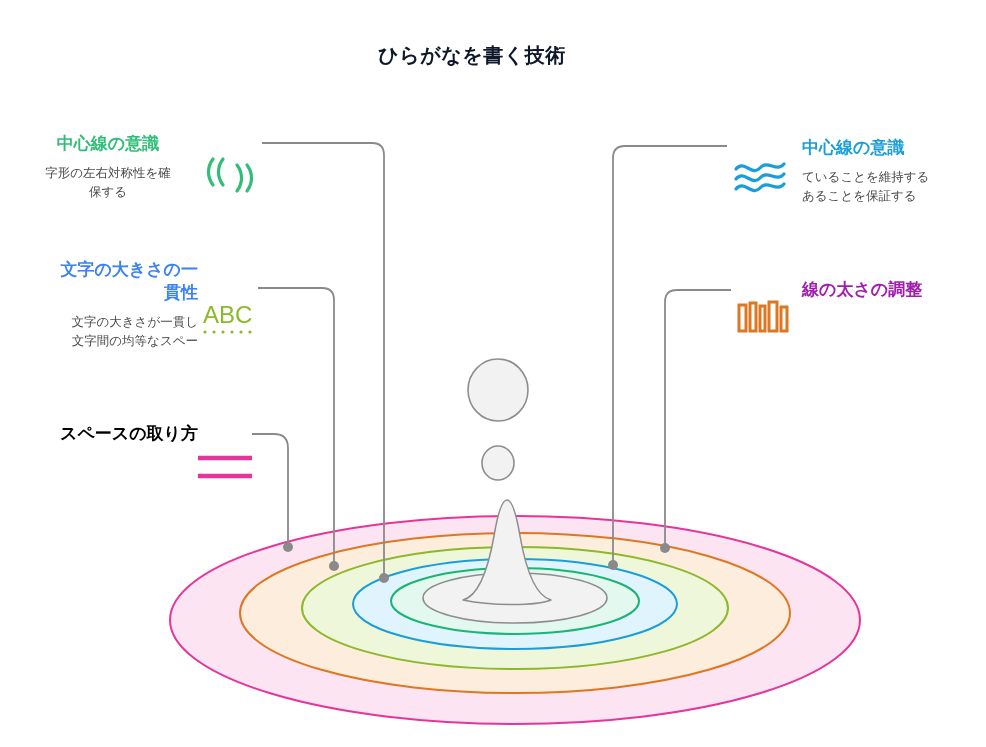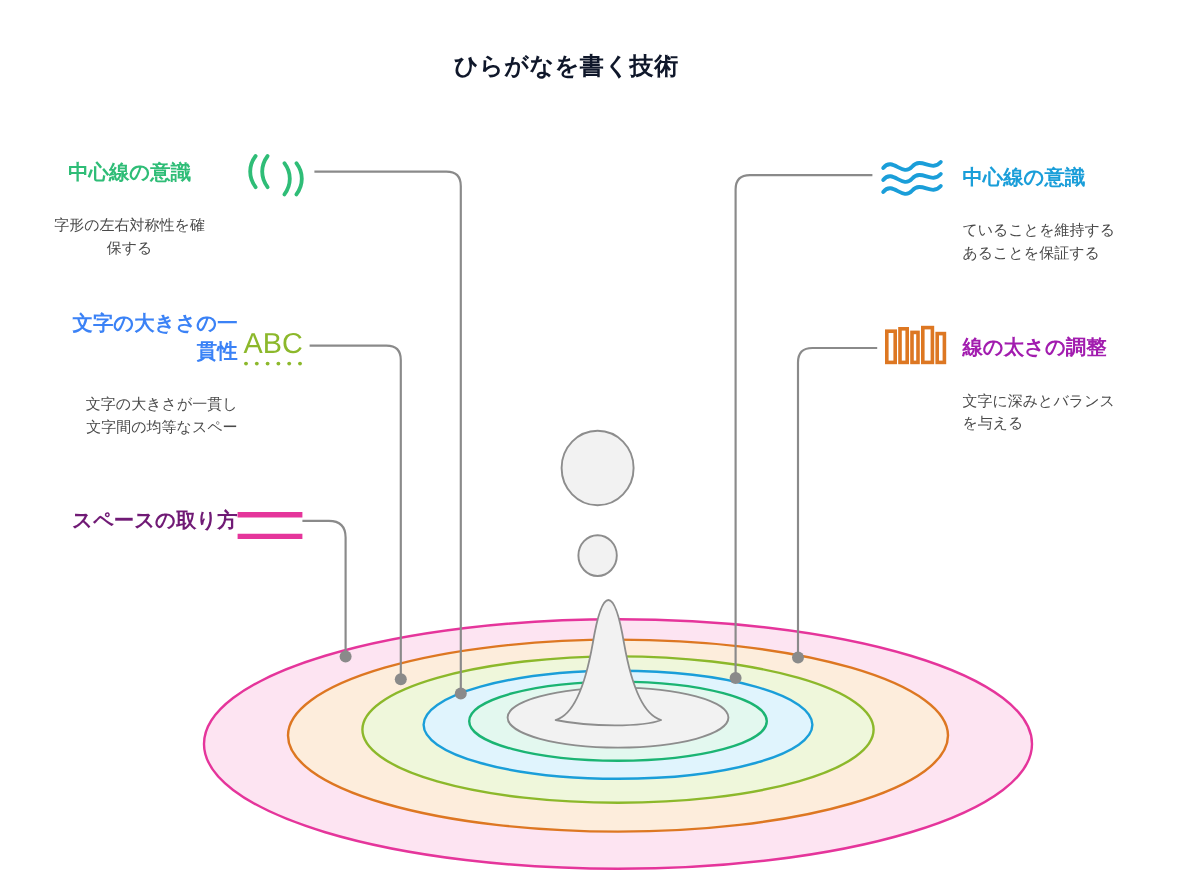--- a/index.html
+++ b/index.html
@@ -18,26 +18,26 @@
     font-size:20px;font-weight:bold;color:#0f172a;
     letter-spacing:.5px;
   }
   .svg-layer{position:absolute;left:0;top:0;width:986px;height:747px;}
   .item{position:absolute;}
   .item .heading{
     font-size:17px;font-weight:bold;line-height:23px;
     white-space:pre-line;
   }
   .item .desc{
-    font-size:12.5px;color:#4a4a4a;line-height:19px;margin-top:24px;
+    font-size:12.5px;color:#4a4a4a;line-height:19px;margin-top:9px;
     white-space:pre-line;
   }
   .item.left{text-align:right;}
   .item.right{text-align:left;}
-  .icon-box{position:absolute;width:60px;height:40px;}
+  .icon-box{position:absolute;width:60px;height:40px;margin-top:29px;}
   .icon-svg{display:block;}
   
   #item-center{left:18px;top:132px;width:180px;text-align:center;}
   #item-size{left:18px;top:258px;width:180px;}
   #item-space{left:18px;top:422px;width:180px;}
   
   #item-curve{left:802px;top:136px;width:180px;}
   #item-weight{left:802px;top:278px;width:180px;}
   
   #icon-center{left:200px;top:122px;}
@@ -149,28 +149,26 @@
   </div>
 
   <div class="item left" id="item-size">
     <div class="heading" style="color:#3b82f6">文字の大きさの一
 貫性</div>
     <div class="desc">文字の大きさが一貫し
 文字間の均等なスペー</div>
   </div>
 
   <div class="item left" id="item-space">
-    <div class="heading" style="color:#701a75">スペースの取り方</div>
+    <div class="heading" style="color:#000000">スペースの取り方</div>
   </div>
 
   <div class="item right" id="item-curve">
     <div class="heading" style="color:#1a9ed9">中心線の意識</div>
     <div class="desc">ていることを維持する
 あることを保証する</div>
   </div>
 
   <div class="item right" id="item-weight">
     <div class="heading" style="color:#a21caf">線の太さの調整</div>
-    <div class="desc">文字に深みとバランス
-を与える</div>
   </div>
 
 </div>
 
 </body></html>

